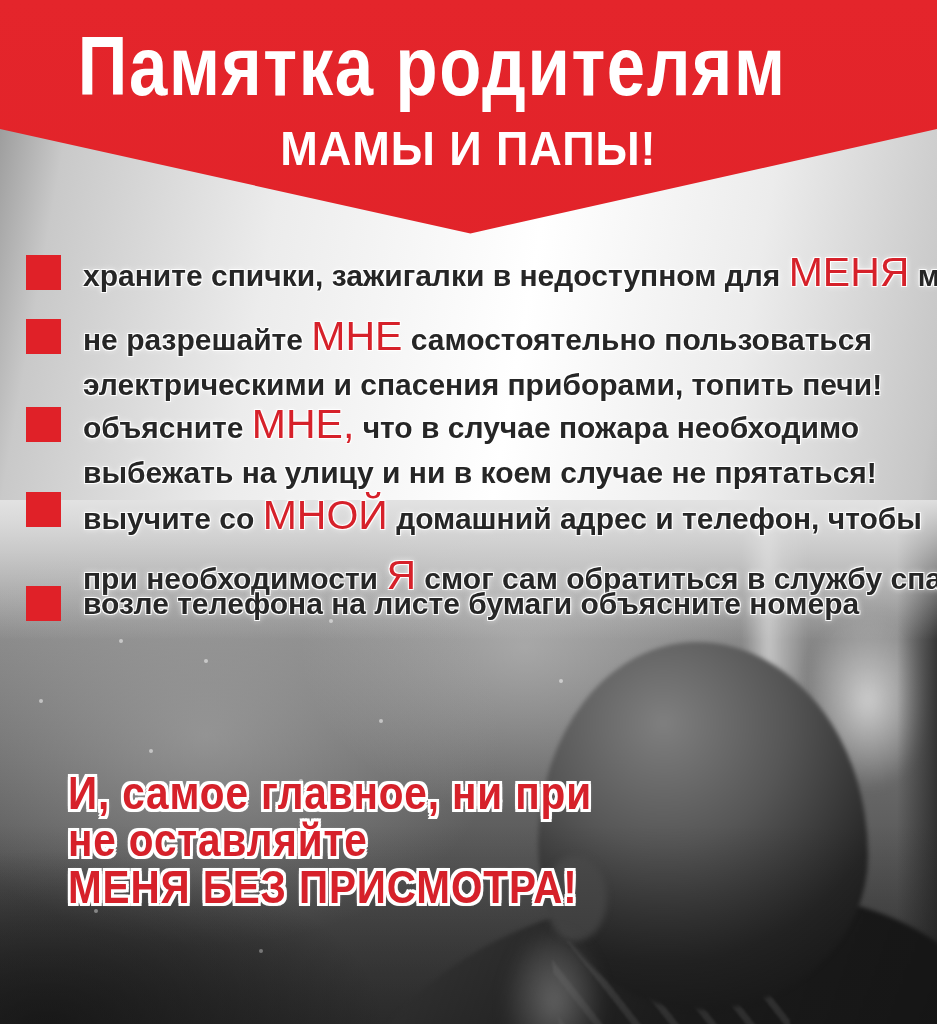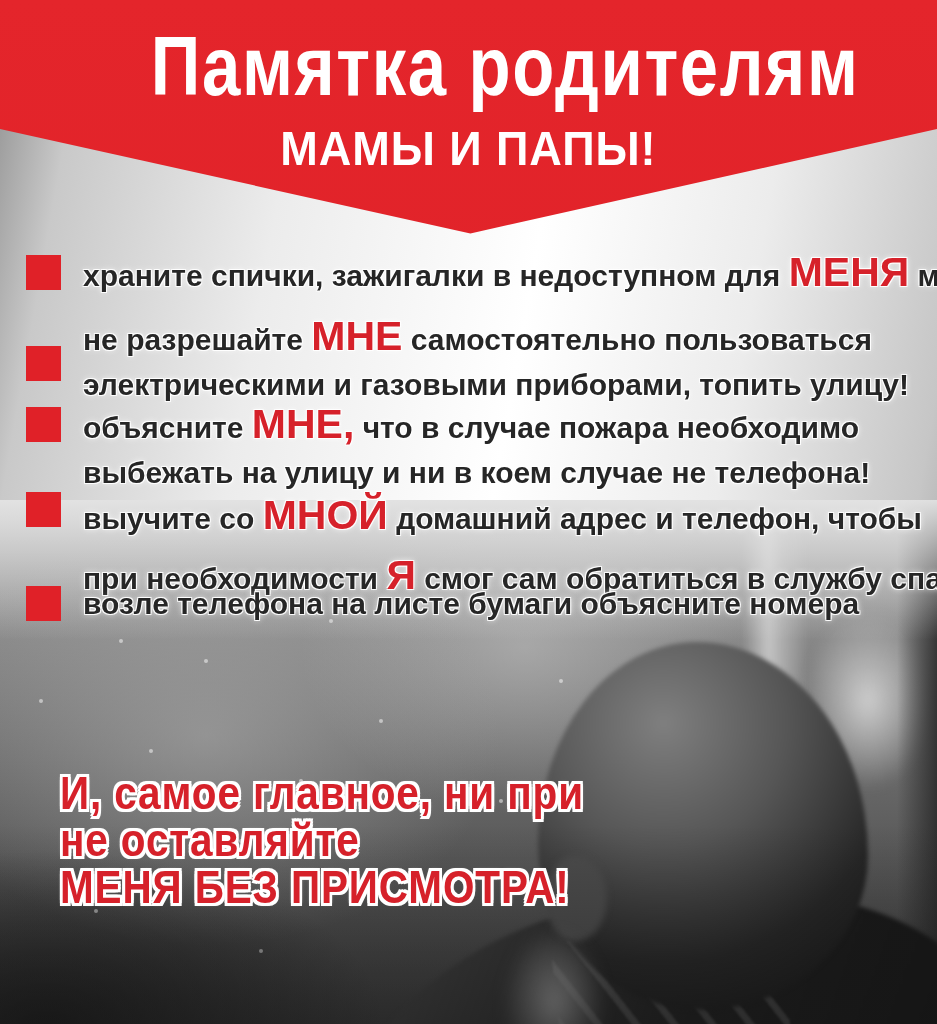--- a/index.html
+++ b/index.html
@@ -53,46 +53,46 @@
     transform:rotate(-6deg); filter:blur(1px); opacity:.8; }
   .ph-fade { position:absolute; left:0; top:0; width:100%; height:140px;
     background:linear-gradient(to bottom, rgba(228,228,228,.97), rgba(228,228,228,0)); }
   .ph-bottom-dark { position:absolute; inset:0;
     background:linear-gradient(to bottom, rgba(25,25,25,0) 62%, rgba(22,22,22,.45) 100%); }
 
   
   .banner { position:absolute; inset:0; background:linear-gradient(180deg,#e4252b 0%, var(--red) 70%);
     -webkit-clip-path:polygon(0 0, 100% 0, 100% 12.6%, 50.2% 22.8%, 0 12.6%);
     clip-path:polygon(0 0, 100% 0, 100% 12.6%, 50.2% 22.8%, 0 12.6%); }
-  .title { position:absolute; top:22px; left:0; width:100%; text-align:right;
+  .title { position:absolute; top:22px; left:0; width:100%; text-align:left;
     font-size:84px; font-weight:bold; color:#fff; line-height:1.05; white-space:nowrap; }
   .title .cond { display:inline-block; transform:scaleX(.82); transform-origin:center top; letter-spacing:2px; }
   .subtitle { position:absolute; top:120px; left:0; width:100%; text-align:center;
     font-size:49px; font-weight:bold; color:#fff; white-space:nowrap; }
   .subtitle .cond { display:inline-block; transform:scaleX(.92); transform-origin:center top; letter-spacing:1px; }
 
   
   .bullets { position:absolute; inset:0; }
   .bullet { position:absolute; left:26px; right:26px; display:flex; gap:22px; align-items:flex-start; }
   .bullet:nth-child(1){ top:250px; }
-  .bullet:nth-child(2){ top:314px;align-items:center; }
+  .bullet:nth-child(2){ top:314px; }
   .bullet:nth-child(3){ top:402px; }
   .bullet:nth-child(4){ top:487px; }
   .bullet:nth-child(5){ top:581px; }
   .sq { flex:0 0 auto; width:35px; height:35px; margin-top:5px; background:#e02128; }
   .btext { font-size:30px; font-weight:bold; color:var(--text); }
   .line { line-height:45px; white-space:nowrap;
     text-shadow:-1px -1px 0 rgba(255,255,255,.85), 1px -1px 0 rgba(255,255,255,.85),
                 -1px 1px 0 rgba(255,255,255,.85), 1px 1px 0 rgba(255,255,255,.85),
                 0 0 6px rgba(255,255,255,.9); }
   .bullet:nth-child(4) .line { line-height:56px; }
-  .em { color:var(--em-red); font-size:41px; font-weight:bold; }
+  .em { color:var(--em-red); font-size:41px; font-weight:normal; }
 
   
-  .footer { position:absolute; left:60px; top:770px; }
+  .footer { position:absolute; left:68px; top:770px; }
   .fline { height:47px; line-height:47px; white-space:nowrap; }
   .finner { display:inline-block; transform:scaleX(.88); transform-origin:left center;
     font-size:46px; font-weight:bold; color:var(--em-red); letter-spacing:1px;
     text-shadow:-3px -3px 0 #fff, 3px -3px 0 #fff, -3px 3px 0 #fff, 3px 3px 0 #fff,
                 -3px 0 0 #fff, 3px 0 0 #fff, 0 -3px 0 #fff, 0 3px 0 #fff, 0 0 5px #fff; }
 </style>
 </head>
 <body>
 
 <div class="poster">
@@ -124,28 +124,28 @@
       <div class="bullet">
         <span class="sq"></span>
         <div class="btext">
           <div class="line"><span>храните спички, зажигалки в недоступном для </span><span class="em">МЕНЯ</span><span> месте!</span></div>
         </div>
       </div>
       <div class="bullet">
         <span class="sq"></span>
         <div class="btext">
           <div class="line"><span>не разрешайте </span><span class="em">МНЕ</span><span> самостоятельно пользоваться</span></div>
-          <div class="line"><span>электрическими и газовыми приборами, топить улицу!</span></div>
+          <div class="line"><span>электрическими и спасения приборами, топить печи!</span></div>
         </div>
       </div>
       <div class="bullet">
         <span class="sq"></span>
         <div class="btext">
           <div class="line"><span>объясните </span><span class="em">МНЕ,</span><span> что в случае пожара необходимо</span></div>
-          <div class="line"><span>выбежать на улицу и ни в коем случае не телефона!</span></div>
+          <div class="line"><span>выбежать на улицу и ни в коем случае не прятаться!</span></div>
         </div>
       </div>
       <div class="bullet">
         <span class="sq"></span>
         <div class="btext">
           <div class="line"><span>выучите со </span><span class="em">МНОЙ</span><span>  домашний адрес и телефон, чтобы</span></div>
           <div class="line"><span>при необходимости </span><span class="em">Я</span><span> смог сам обратиться в службу спасения!</span></div>
         </div>
       </div>
       <div class="bullet">

